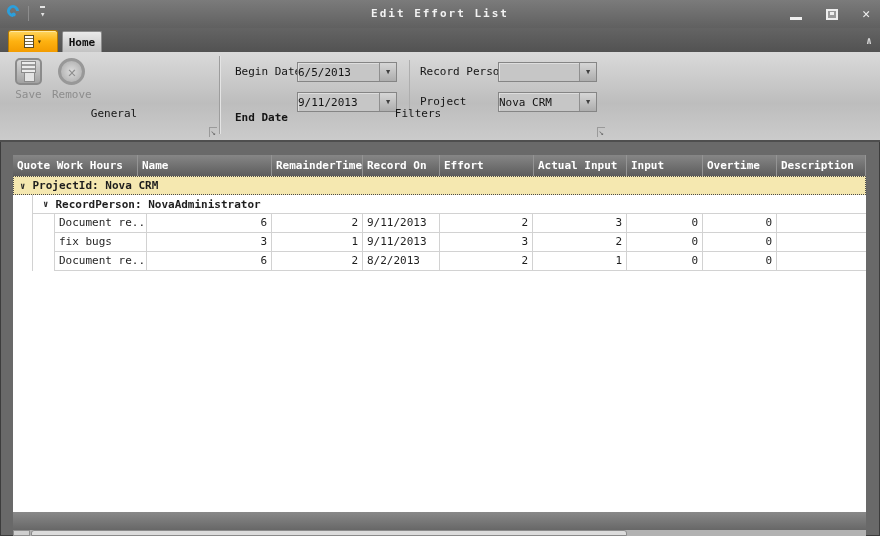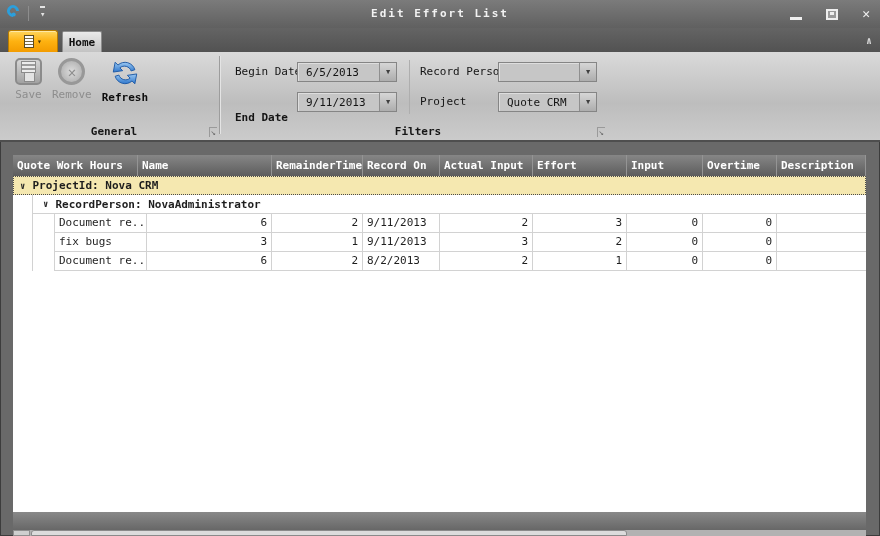--- a/index.html
+++ b/index.html
@@ -38,22 +38,22 @@
   .app-menu-arrow { color:#4a3500; font-size:8px; }
   .home-tab { position:absolute; left:62px; top:3px; width:40px; height:21px;
     background:linear-gradient(#eaeaea,#c3c3c3); border:1px solid #8d8d8d; border-bottom:none;
     border-radius:2px 2px 0 0; color:#101010; font-weight:bold;
     display:flex; align-items:center; justify-content:center; }
   .ribbon-collapse { position:absolute; right:8px; top:7px; color:#d6d6d6; font-size:10px; font-weight:bold; }
 
   
   .ribbon { position:absolute; left:0; top:52px; width:880px; height:90px;
     background:linear-gradient(#dadada,#bdbdbd 58%,#cbcbcb); border-bottom:2px solid #4e4e4e; }
-  .rgroup-caption { position:absolute; bottom:2px; left:0; right:0; text-align:center;
-    color:#161616; font-weight:bold; }
+  .rgroup-caption { position:absolute; bottom:20px; left:0; right:0; text-align:center;
+    color:#161616; font-weight:normal; }
   .dlg-launcher { position:absolute; right:3px; bottom:3px; color:#6f6f6f; font-size:9px;
     line-height:9px; border:1px solid #9a9a9a; border-right:none; border-bottom:none; padding:0 1px; }
   .group-general { position:absolute; left:8px; top:2px; width:212px; height:86px; }
   .gbuttons { position:absolute; left:2px; top:2px; display:flex; align-items:flex-start; }
   .rbtn { display:flex; flex-direction:column; align-items:center; padding:2px 5px; }
   .rbtn .lbl { margin-top:3px; white-space:nowrap; }
   .rbtn.disabled .lbl { color:#8d8d8d; }
   .rbtn.enabled .lbl { color:#0d0d0d; font-weight:bold; }
   .floppy { width:27px; height:27px; background:linear-gradient(#d6d6d6,#a2a2a2);
     border:2px solid #8b8b8b; border-radius:5px; position:relative; }
@@ -67,21 +67,21 @@
   .remove-ic { width:27px; height:27px; border-radius:50%; border:3px solid #989898;
     background:radial-gradient(#dcdcdc,#a8a8a8); display:flex; align-items:center; justify-content:center;
     color:#8e8e8e; font-weight:bold; font-size:14px; }
   .refresh-ic { width:30px; height:30px; }
   .vsep { position:absolute; top:4px; height:78px; width:1px; background:#9d9d9d;
     box-shadow:1px 0 0 #e4e4e4; }
   .group-filters { position:absolute; left:228px; top:2px; width:380px; height:86px; }
   .ffield-label { position:absolute; color:#141414; line-height:20px; }
   .combo { position:absolute; width:100px; height:20px; display:flex;
     background:#c6c6c6; border:1px solid #858585; box-shadow:inset 1px 1px 0 #dedede; }
-  .combo .val { flex:1; padding:3px 8px 0; color:#141414; overflow:hidden; white-space:nowrap; }
+  .combo .val { flex:1; padding:3px 0 0; color:#141414; overflow:hidden; white-space:nowrap; }
   .combo .dd { width:17px; border-left:1px solid #8f8f8f;
     background:linear-gradient(#d6d6d6,#adadad); display:flex; align-items:center; justify-content:center;
     color:#3f3f3f; font-size:7px; }
   .fcol-sep { position:absolute; left:181px; top:6px; height:54px; width:1px; background:#aeaeae; }
 
   
   .grid-header { position:absolute; left:13px; top:155px; width:853px; height:21px; display:flex;
     background:linear-gradient(#868686,#5d5d5d); color:#fff; font-weight:bold; }
   .grid-header .hc { line-height:21px; padding-left:4px; border-right:1px solid #949494;
     overflow:hidden; white-space:nowrap; }
@@ -149,33 +149,20 @@
     <div class="group-general">
       <div class="gbuttons">
         <div class="rbtn disabled">
           <span class="floppy"></span>
           <span class="lbl">Save</span>
         </div>
         <div class="rbtn disabled">
           <span class="remove-ic">✕</span>
           <span class="lbl">Remove</span>
         </div>
-        <div class="rbtn enabled">
-          <svg class="refresh-ic" viewBox="0 0 32 32">
-            <defs>
-                <linearGradient id="bl" x1="0" y1="0" x2="0" y2="1">
-              <stop offset="0" stop-color="#9cc9f2"></stop>
-                  <stop offset="1" stop-color="#2f77cc"></stop>
-            </linearGradient>
-              </defs>
-            <path d="M26.5 12.5 A11 11 0 0 0 8.5 7.5 L5.5 4.5 L3.5 15 L13.5 13.5 L10.5 10.5 A7.5 7.5 0 0 1 22.5 13.8 Z" fill="url(#bl)" stroke="#1d59a4" stroke-width="1"></path>
-            <path d="M5.5 19.5 A11 11 0 0 0 23.5 24.5 L26.5 27.5 L28.5 17 L18.5 18.5 L21.5 21.5 A7.5 7.5 0 0 1 9.5 18.2 Z" fill="url(#bl)" stroke="#1d59a4" stroke-width="1"></path>
-          </svg>
-          <span class="lbl">Refresh</span>
-        </div>
       </div>
       <div class="rgroup-caption">General</div>
       <div class="dlg-launcher">↘</div>
     </div>
 
     <div class="vsep" style="left:219px;"></div>
 
     <div class="group-filters">
       <div class="ffield-label" style="left:7px; top:8px;">Begin Date</div>
       <div class="combo" style="left:69px; top:8px;">
@@ -190,36 +177,36 @@
 
       <div class="fcol-sep"></div>
 
       <div class="ffield-label" style="left:192px; top:8px;">Record Person</div>
       <div class="combo" style="left:270px; top:8px; width:99px;">
         <span class="val"></span>
         <span class="dd">▼</span>
       </div>
       <div class="ffield-label" style="left:192px; top:38px;">Project</div>
       <div class="combo" style="left:270px; top:38px; width:99px;">
-        <span class="val">Quote CRM</span>
+        <span class="val">Nova CRM</span>
         <span class="dd">▼</span>
       </div>
 
       <div class="rgroup-caption">Filters</div>
       <div class="dlg-launcher">↘</div>
     </div>
   </div>
 
   <div class="grid-header">
     <div class="hc c1">Quote Work Hours</div>
     <div class="hc c0">Name</div>
     <div class="hc c2">RemainderTime</div>
     <div class="hc c3">Record On</div>
+    <div class="hc c5">Effort</div>
     <div class="hc c4">Actual Input</div>
-    <div class="hc c5">Effort</div>
     <div class="hc c6">Input</div>
     <div class="hc c7">Overtime</div>
     <div class="hc c8">Description</div>
   </div>
 
   <div class="grid-body">
 
     <div class="grow row-group1">
       <span class="exp-arrow">∨</span>
       <span>ProjectId: Nova CRM</span>

